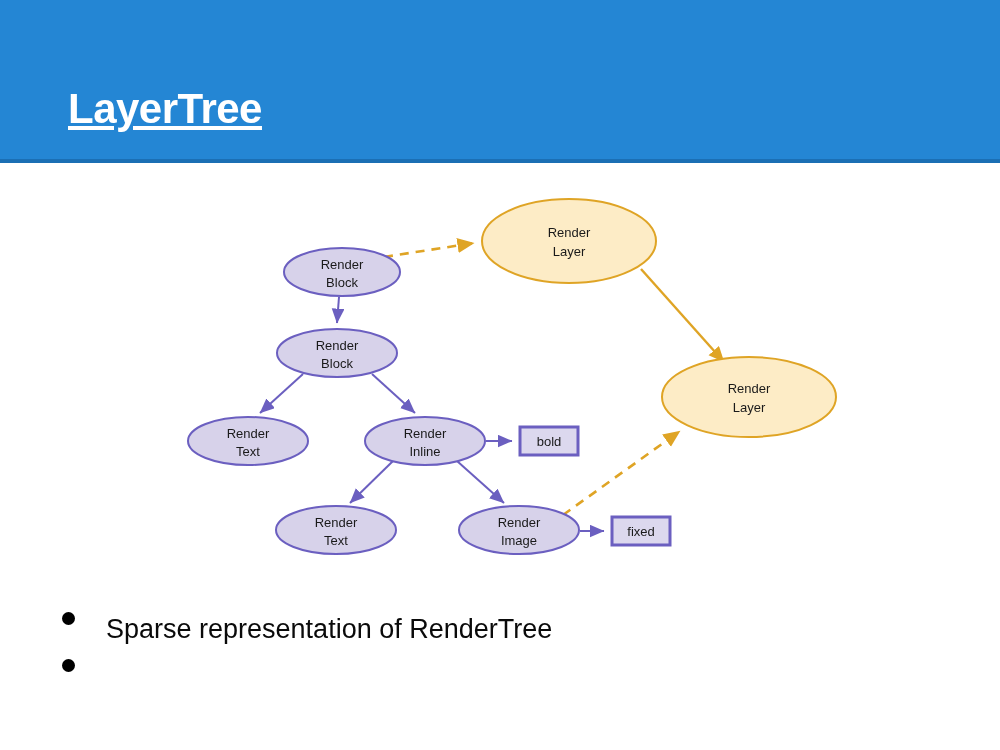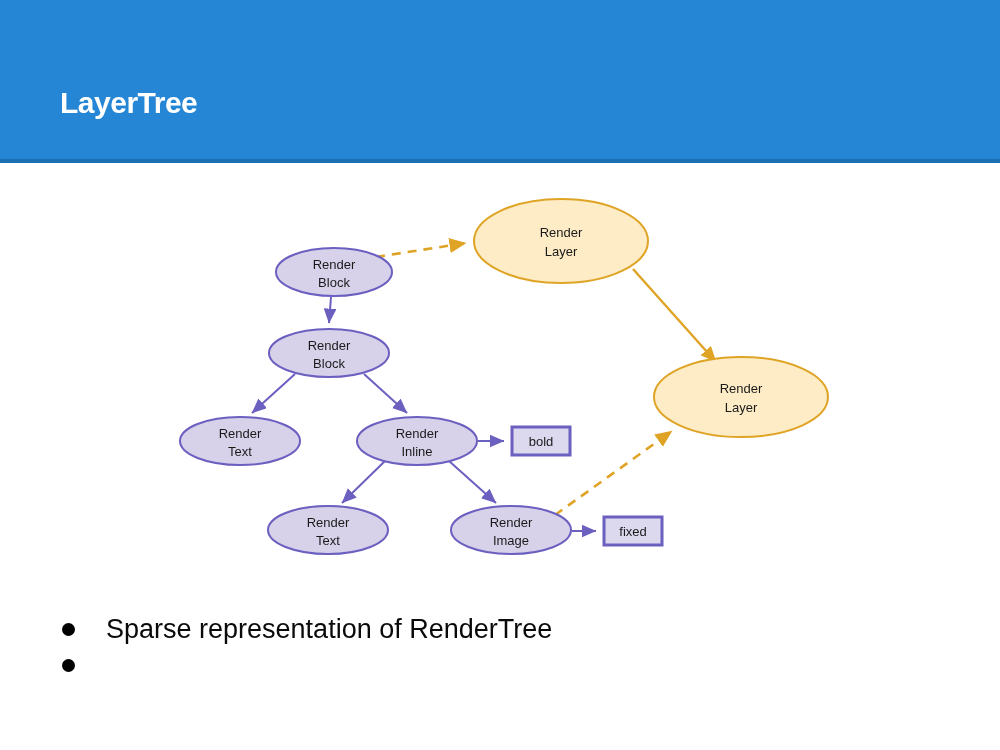--- a/index.html
+++ b/index.html
@@ -27,33 +27,34 @@
     position: absolute;
     left: 0; top: 0;
     width: 1000px;
     height: 163px;
     background: #2486d4;
     border-bottom: 4px solid #1b6fb4;
     box-sizing: border-box;
   }
   #slide-title {
     position: absolute;
-    left: 60px;
+    left: 68px;
     top: 88px;
-    font-size: 30px;
+    font-size: 42px;
     font-weight: bold;
     color: #ffffff;
     letter-spacing: -0.5px;
     line-height: 1;
     white-space: nowrap;
+    text-decoration: underline;
   }
   
   #diagram {
     position: absolute;
-    left: 4px;
+    left: 12px;
     top: 163px;
     width: 960px;
     height: 430px;
   }
   #diagram svg {
     display: block;
   }
   .node-label {
     font-family: "Liberation Sans", sans-serif;
     font-size: 13px;
@@ -100,21 +101,20 @@
     position: absolute;
     left: 56px;
     top: 612px;
     width: 900px;
     margin: 0;
     padding: 0;
     list-style: none;
   }
   #bullet-list li {
     display: flex;
-    align-items: center;
     margin-bottom: 12px;
     font-size: 27px;
     color: #0a0a0a;
     line-height: 1.28;
   }
   .bullet-dot {
     width: 13px;
     height: 13px;
     border-radius: 50%;
     background: #000000;

